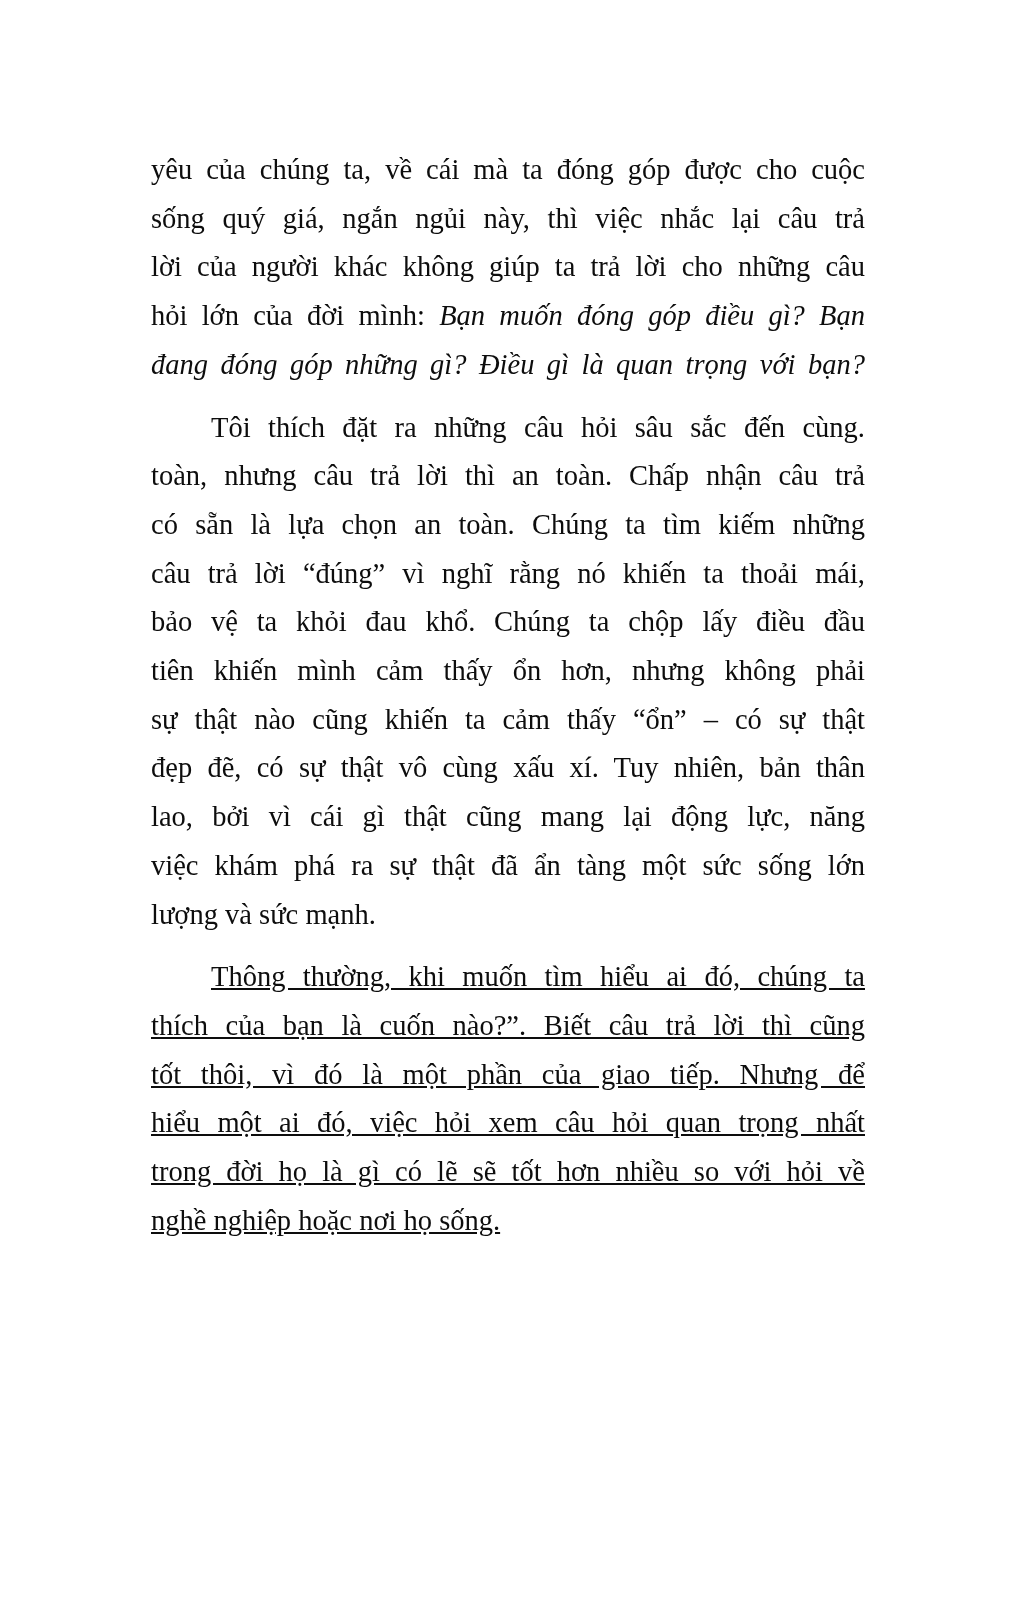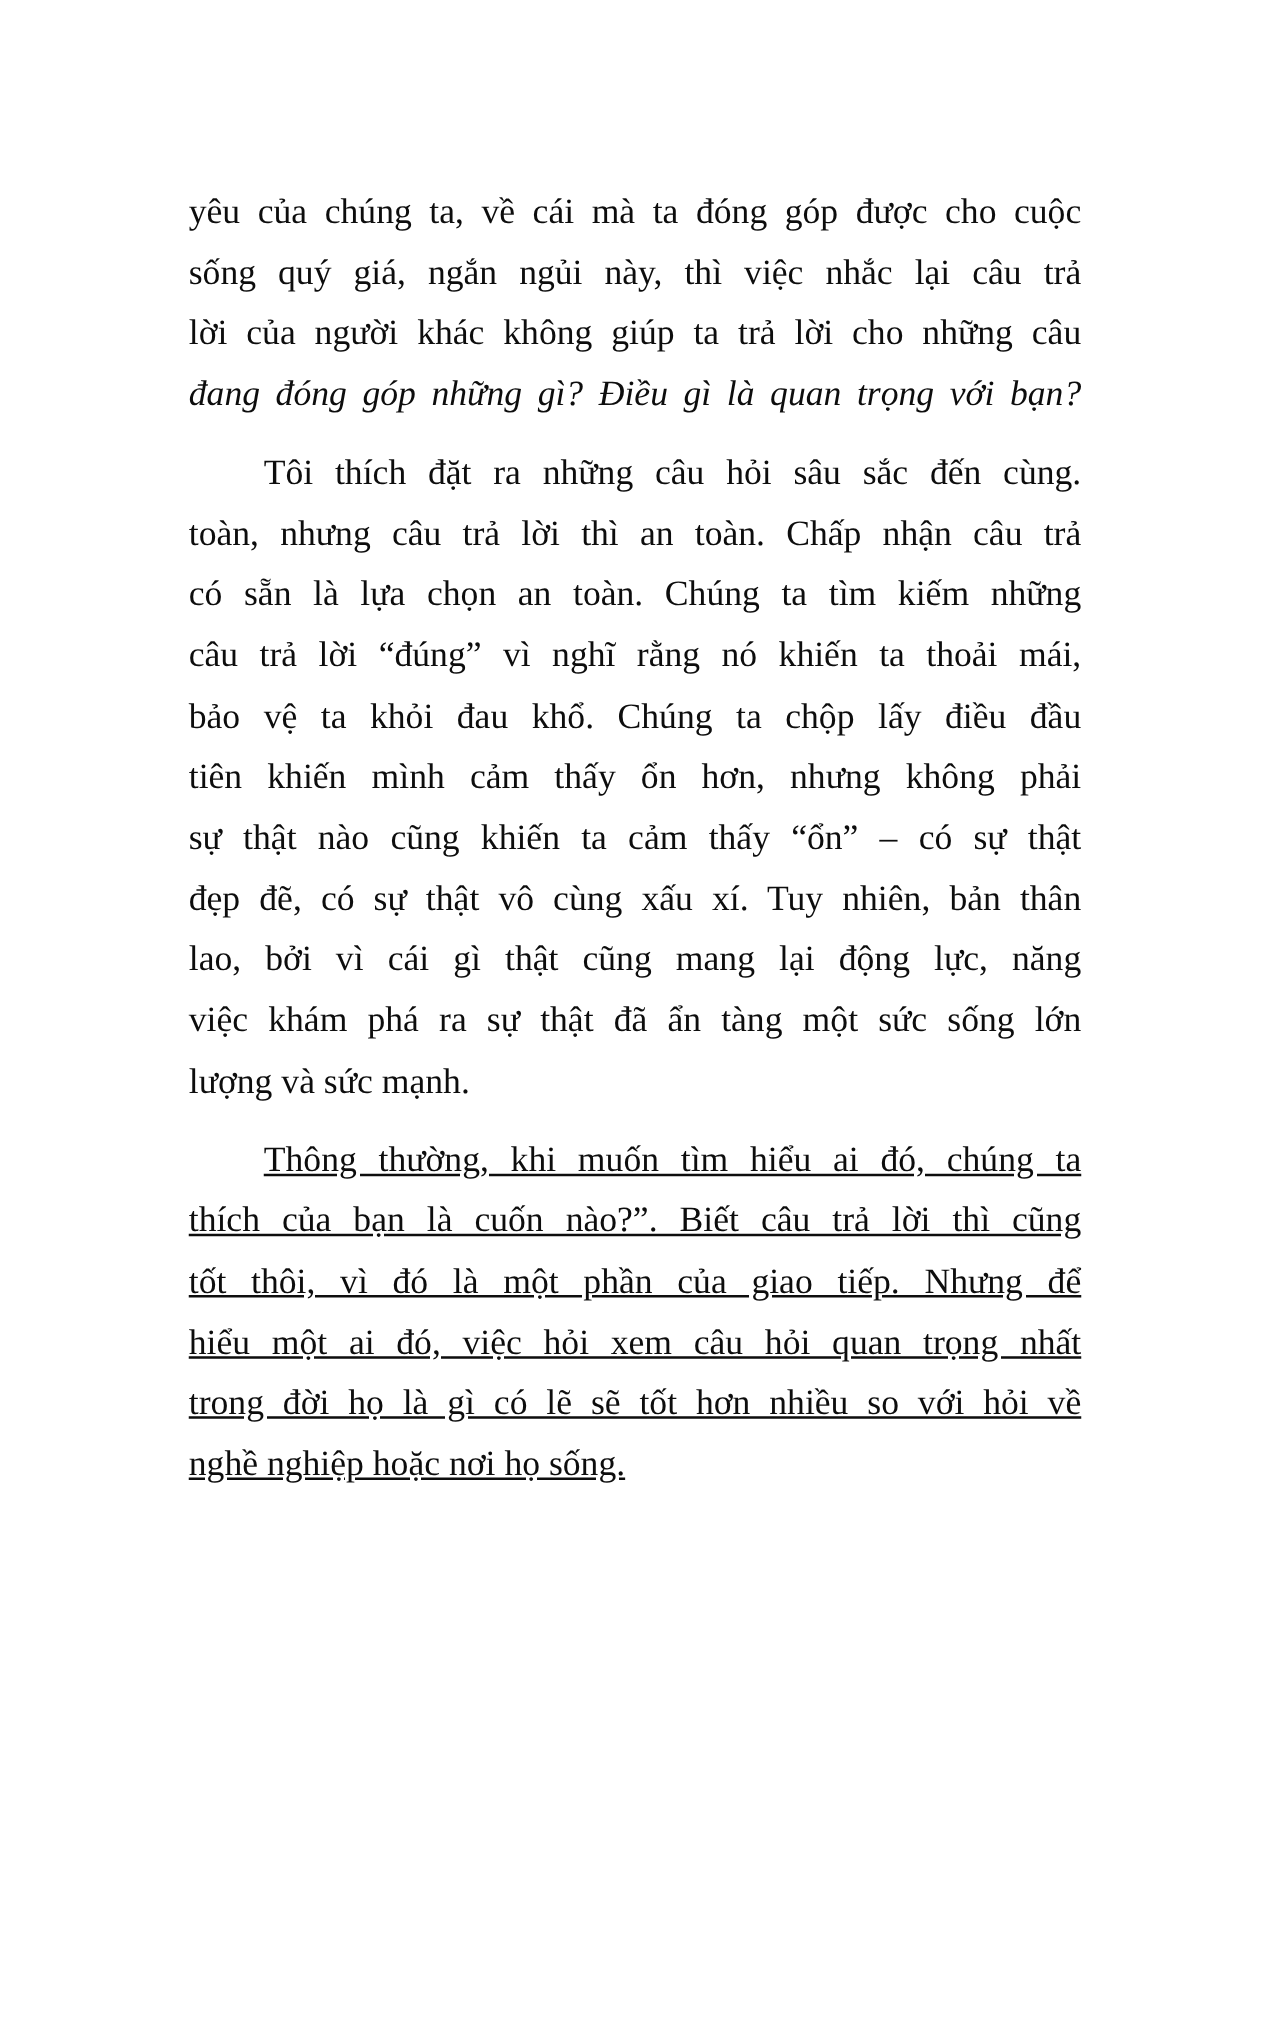--- a/index.html
+++ b/index.html
@@ -73,20 +73,21 @@
 </head>
 <body>
 
 <div class="page">
 
   <div class="text-block" id="body-text" style="color: rgb(13, 13, 13);">
       <div class="para">
         <div class="line"><span class="seg">yêu của chúng ta, về cái mà ta đóng góp được cho cuộc</span></div>
         <div class="line"><span class="seg">sống quý giá, ngắn ngủi này, thì việc nhắc lại câu trả</span></div>
         <div class="line"><span class="seg">lời của người khác không giúp ta trả lời cho những câu</span></div>
+        <div class="line"><span class="seg">hỏi lớn của đời mình: </span><span class="seg italic">Bạn muốn đóng góp điều gì? Bạn</span></div>
         <div class="line"><span class="seg italic">đang đóng góp những gì? Điều gì là quan trọng với bạn?</span></div>
       </div>
       <div class="para">
         <div class="line indent"><span class="seg">Tôi thích đặt ra những câu hỏi sâu sắc đến cùng.</span></div>
         <div class="line"><span class="seg">toàn, nhưng câu trả lời thì an toàn. Chấp nhận câu trả</span></div>
         <div class="line"><span class="seg">có sẵn là lựa chọn an toàn. Chúng ta tìm kiếm những</span></div>
         <div class="line"><span class="seg">câu trả lời “đúng” vì nghĩ rằng nó khiến ta thoải mái,</span></div>
         <div class="line"><span class="seg">bảo vệ ta khỏi đau khổ. Chúng ta chộp lấy điều đầu</span></div>
         <div class="line"><span class="seg">tiên khiến mình cảm thấy ổn hơn, nhưng không phải</span></div>
         <div class="line"><span class="seg">sự thật nào cũng khiến ta cảm thấy “ổn” – có sự thật</span></div>

